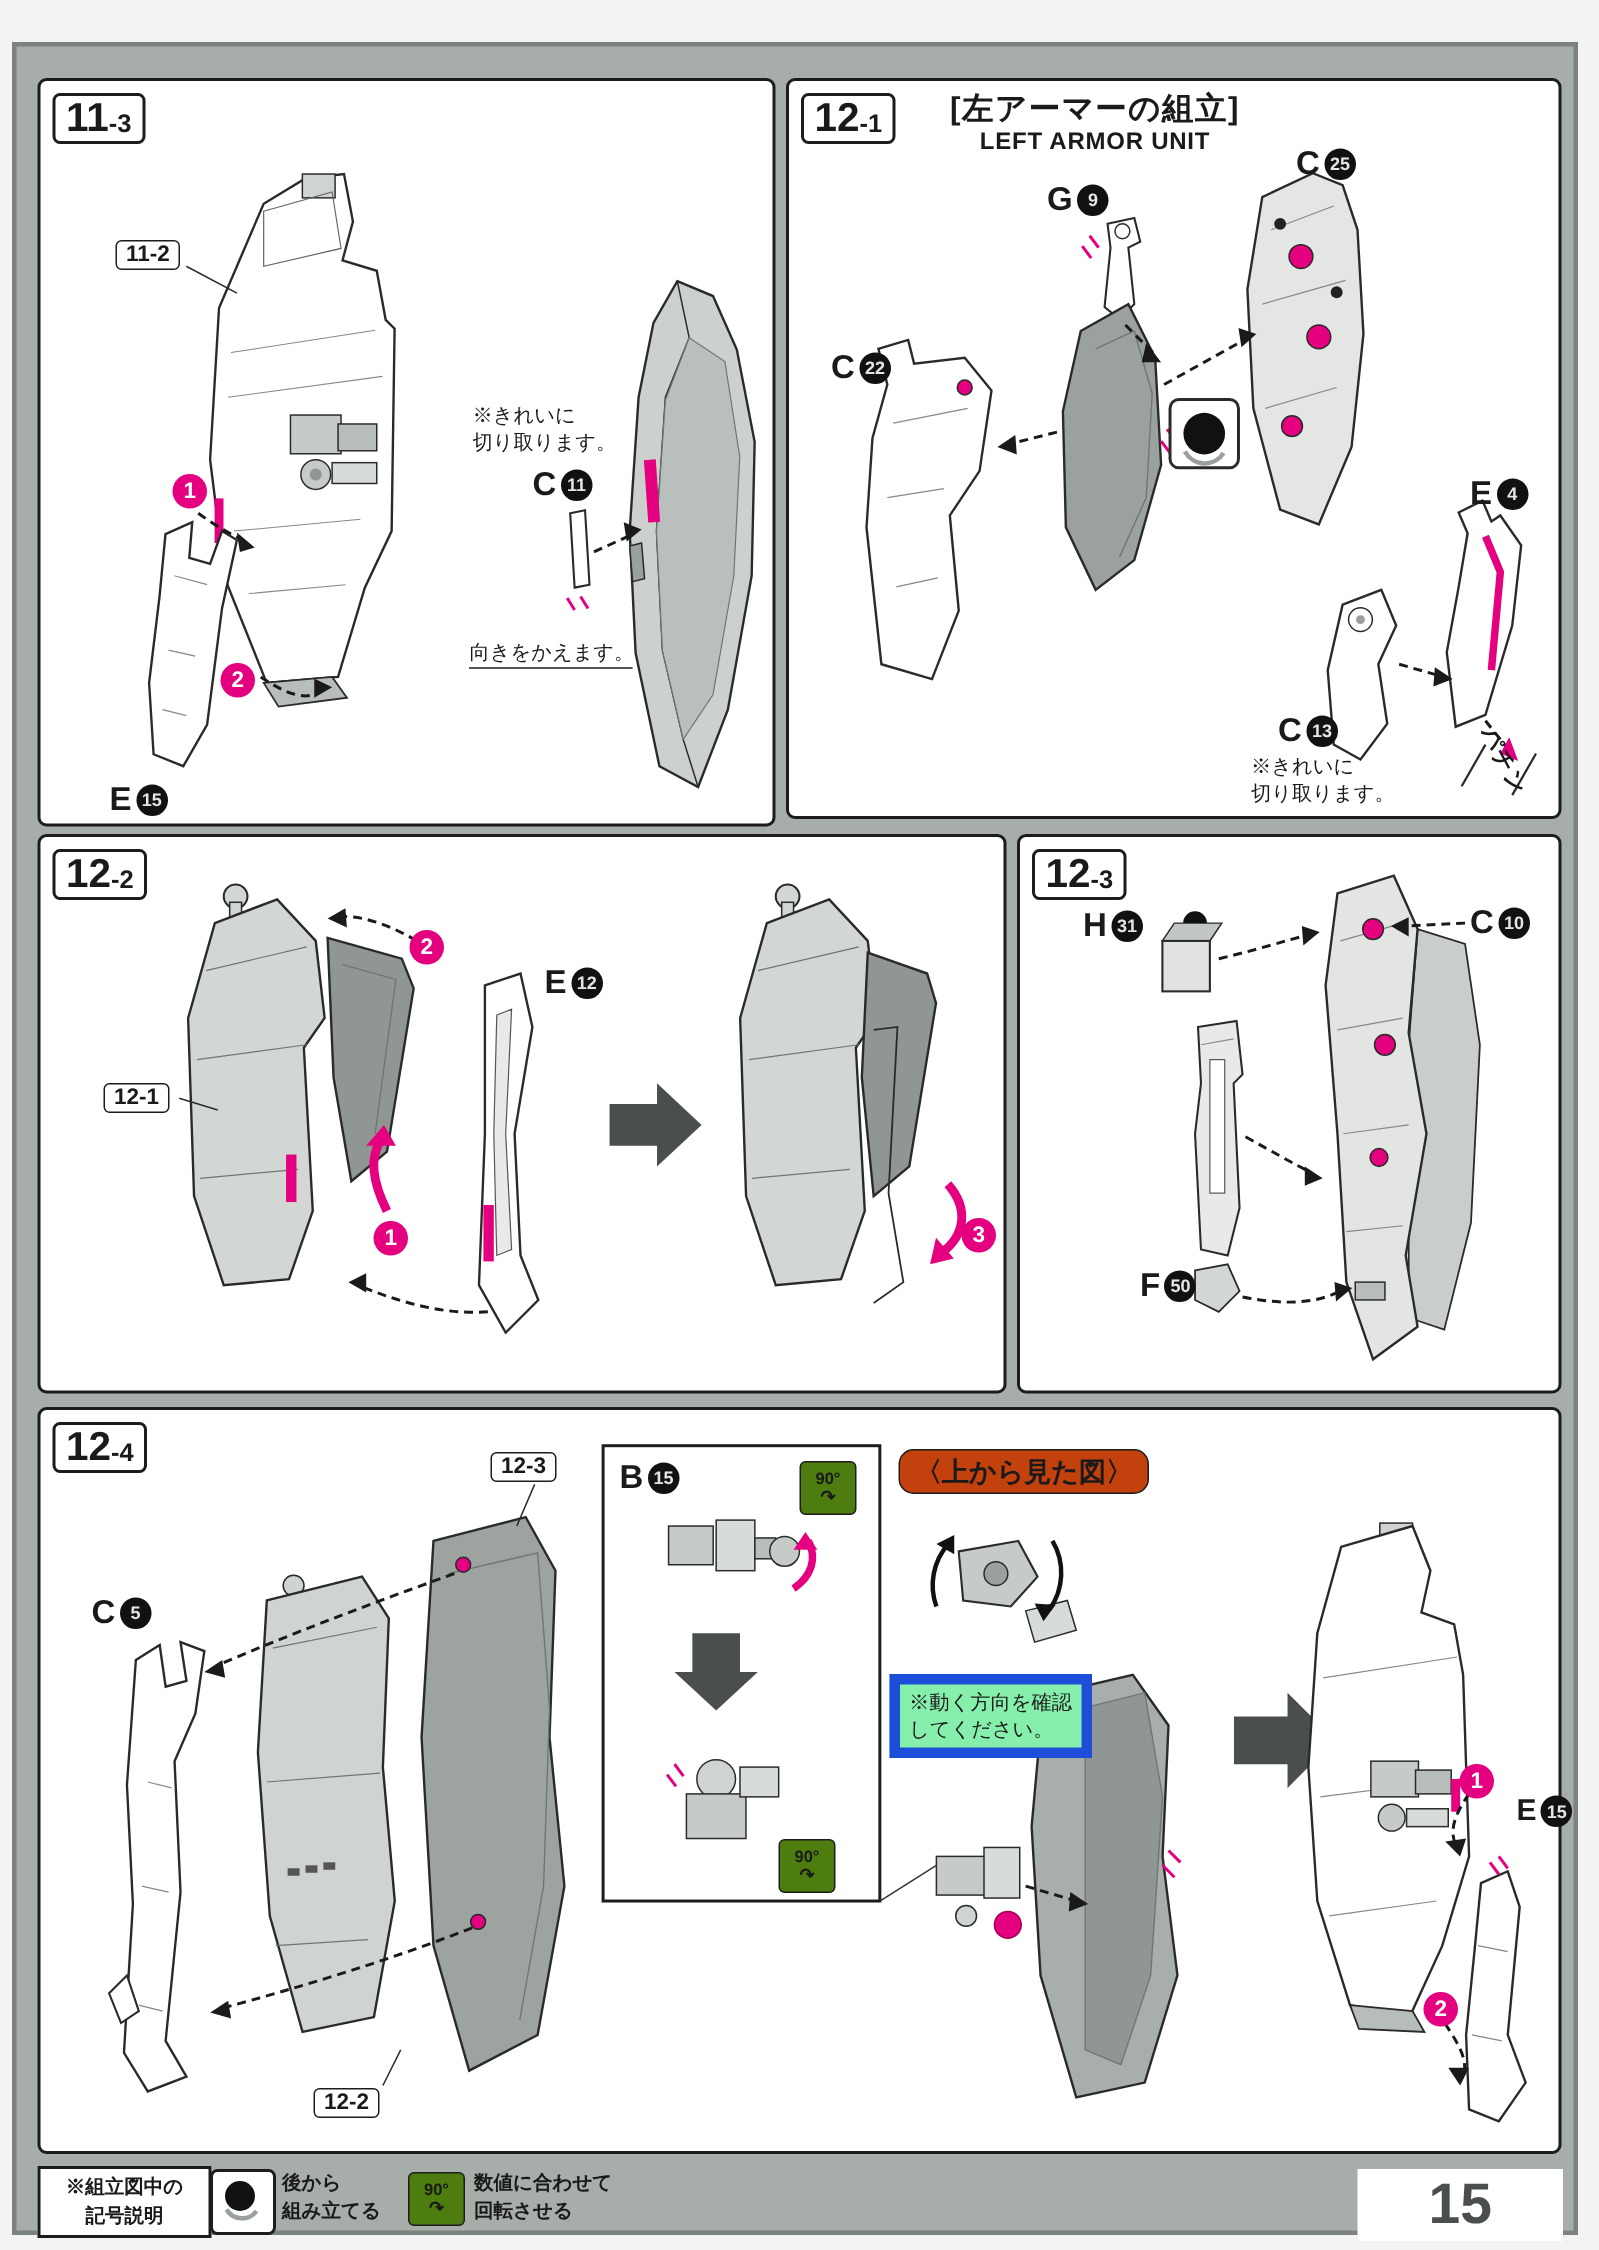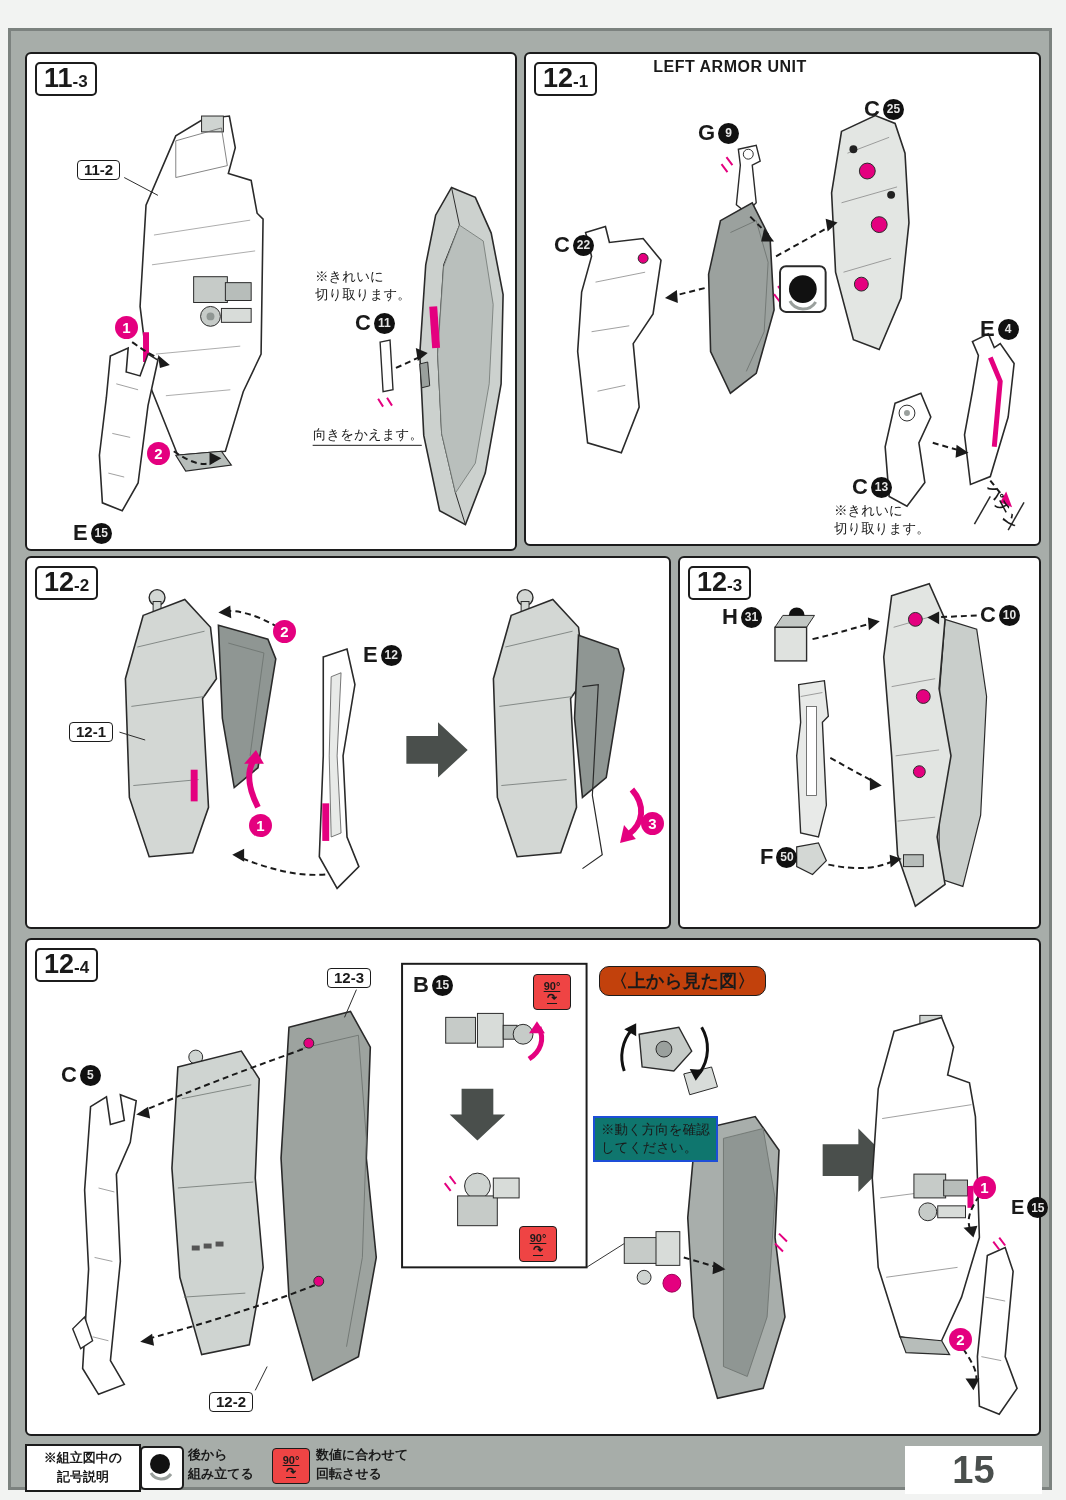--- a/index.html
+++ b/index.html
@@ -19,26 +19,26 @@
     padding:0 6px 1px 6px;font-size:15px;font-weight:bold;z-index:4;}
   .lbl{position:absolute;font-size:22px;font-weight:bold;display:flex;align-items:center;gap:3px;z-index:4;}
   .bcirc{display:inline-flex;width:21px;height:21px;border-radius:50%;background:#111;color:#e5e5e5;
     font-size:12px;font-weight:bold;align-items:center;justify-content:center;flex:0 0 auto;}
   .pnum{position:absolute;width:23px;height:23px;border-radius:50%;background:#e4007f;color:#fff;
     font-weight:bold;font-size:15px;display:flex;align-items:center;justify-content:center;z-index:4;}
   .note{position:absolute;font-size:13.5px;line-height:1.3;z-index:4;}
   .title-wrap{position:absolute;text-align:center;z-index:4;}
   .title-jp{font-size:21px;font-weight:bold;letter-spacing:1px;}
   .title-en{font-size:16px;font-weight:bold;letter-spacing:0.5px;}
-  .rot-icon{position:absolute;background:#ef4444;border:1.5px solid #1c1c1c;border-radius:4px;
+  .rot-icon{position:absolute;background:#4d7c0f;border:1.5px solid #1c1c1c;border-radius:4px;
     width:36px;height:34px;display:flex;flex-direction:column;align-items:center;justify-content:center;
-    font-size:11px;font-weight:bold;line-height:1;z-index:4;text-decoration:underline;}
+    font-size:11px;font-weight:bold;line-height:1;z-index:4;}
   .rot-icon .arc{font-size:12px;}
   .snap{position:absolute;font-size:15px;font-weight:bold;transform:rotate(62deg);letter-spacing:1px;z-index:4;}
-  .notebox{position:absolute;background:#0f766e;border:2px solid #1d4ed8;padding:3px 6px;
+  .notebox{position:absolute;background:#86efac;border:7px solid #1d4ed8;padding:3px 6px;
     font-size:13.5px;line-height:1.35;z-index:4;}
   .tvbox{position:absolute;background:#c2410c;border:1.5px solid #1c1c1c;border-radius:10px;
     padding:2px 10px;font-size:18px;font-weight:bold;z-index:4;}
   .legend-title{position:absolute;background:#fff;border:2px solid #1c1c1c;text-align:center;
     font-size:13px;font-weight:bold;line-height:1.45;padding:3px 8px;z-index:4;}
   .legend-text{position:absolute;font-size:13px;font-weight:bold;line-height:1.45;z-index:4;}
   .legend-iconbox{position:absolute;background:#fff;border:2px solid #1c1c1c;border-radius:5px;z-index:4;}
   .pagenum{position:absolute;background:#fff;display:flex;align-items:center;justify-content:center;
     font-size:38px;font-weight:bold;color:#4a4f4d;z-index:4;}
 </style>
@@ -177,20 +177,21 @@
 
     <g stroke="#2a2a2a" stroke-width="1.5">
       <line x1="468" y1="446" x2="452" y2="474"></line>
       <line x1="502" y1="452" x2="486" y2="480"></line>
     </g>
   </svg>
   <div class="stepbox">
     <span class="step-main">12</span><span class="step-sub">-1</span>
   </div>
   <div class="title-wrap" style="left:84px;top:4px;width:240px;">
+    <div class="title-jp">[左アーマーの組立]</div>
     <div class="title-en">LEFT ARMOR UNIT</div>
   </div>
   <div class="lbl" style="left:172px;top:66px;">
     <span>G</span>
       <span class="bcirc">9</span>
   </div>
   <div class="lbl" style="left:338px;top:42px;">
     <span>C</span>
       <span class="bcirc">25</span>
   </div>

